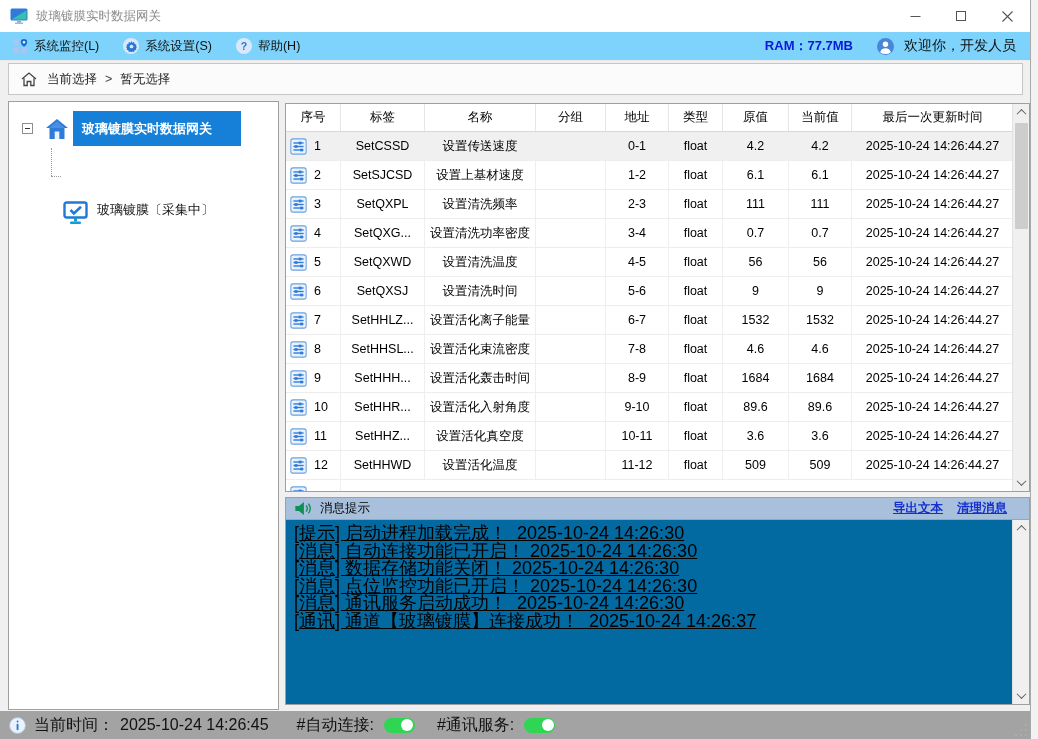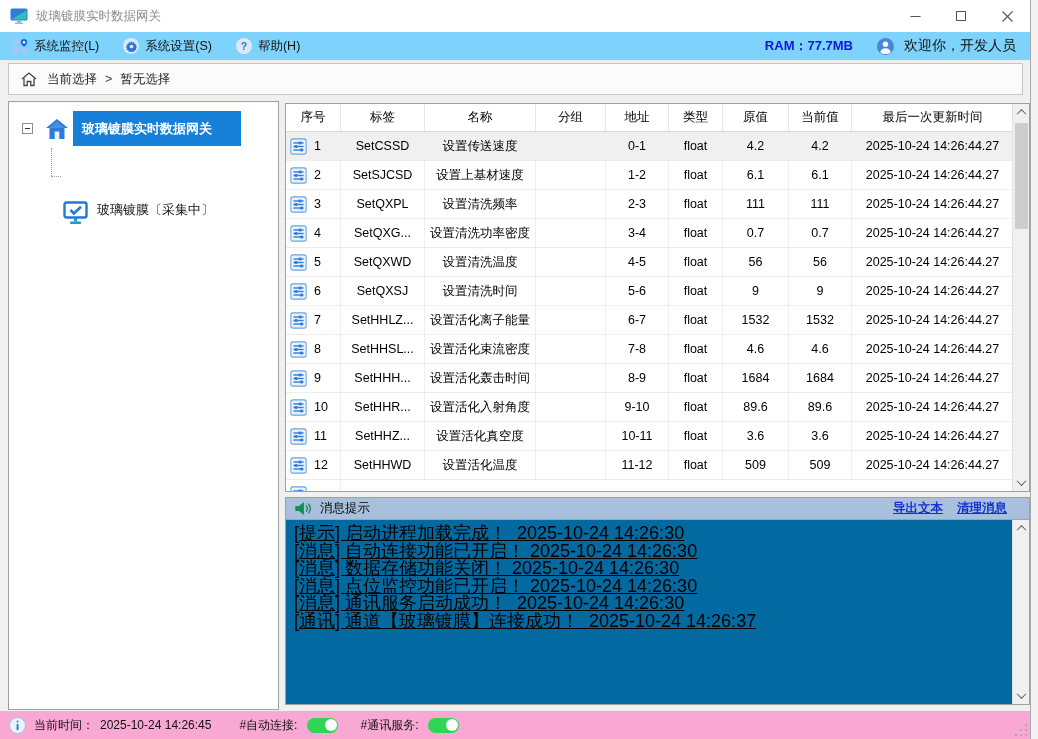--- a/index.html
+++ b/index.html
@@ -65,21 +65,21 @@
   .message-panel { position:absolute; left:285px; top:497px; width:745px; height:208px; background:#0369a1; border:1px solid #9f9f9f; overflow:hidden; }
   .msg-header { position:relative; height:22px; background:#a9c0dc; border-bottom:1px solid #90a8c6; display:flex; align-items:center; font-size:12.5px; color:#000; }
   .msg-header .spk { margin:0 8px 0 8px; display:inline-flex; }
   .msg-links { position:absolute; right:22px; display:flex; gap:14px; }
   .msg-link { color:#1530cf; text-decoration:underline; font-size:12.5px; font-weight:bold; cursor:pointer; }
   .msg-body { position:absolute; left:0; top:22px; right:17px; bottom:0; padding:5px 8px; }
   .msgline { font-size:18px; line-height:17.5px; color:#000; white-space:pre;text-decoration:underline; }
   .msg-scroll { top:22px; height:calc(100% - 22px); }
 
   
-  .statusbar { position:absolute; left:0; top:711px; width:100%; height:28px; background:#f9a8d4; display:flex; align-items:center; font-size:12px; color:#111; }
+  .statusbar { position:absolute; left:0; top:711px; width:100%; height:28px; background:#a3a3a3; display:flex; align-items:center; font-size:16px; color:#111; }
   .info-ic { margin:0 8px 0 9px; display:inline-flex; }
   .sb-item { margin-right:6px; }
   .gap { width:22px; }
   .toggle { width:31px; height:15px; border-radius:8px; background:#2ed653; position:relative; display:inline-block; margin-left:4px; vertical-align:middle; cursor:pointer; }
   .toggle .knob { position:absolute; right:1.5px; top:1.5px; width:12px; height:12px; border-radius:50%; background:#fff; }
   .grip { position:absolute; right:3px; bottom:3px; width:12px; height:12px; }
   .grip i { position:absolute; width:2px; height:2px; background:#ababab; }
 </style>
 </head>
 <body>

